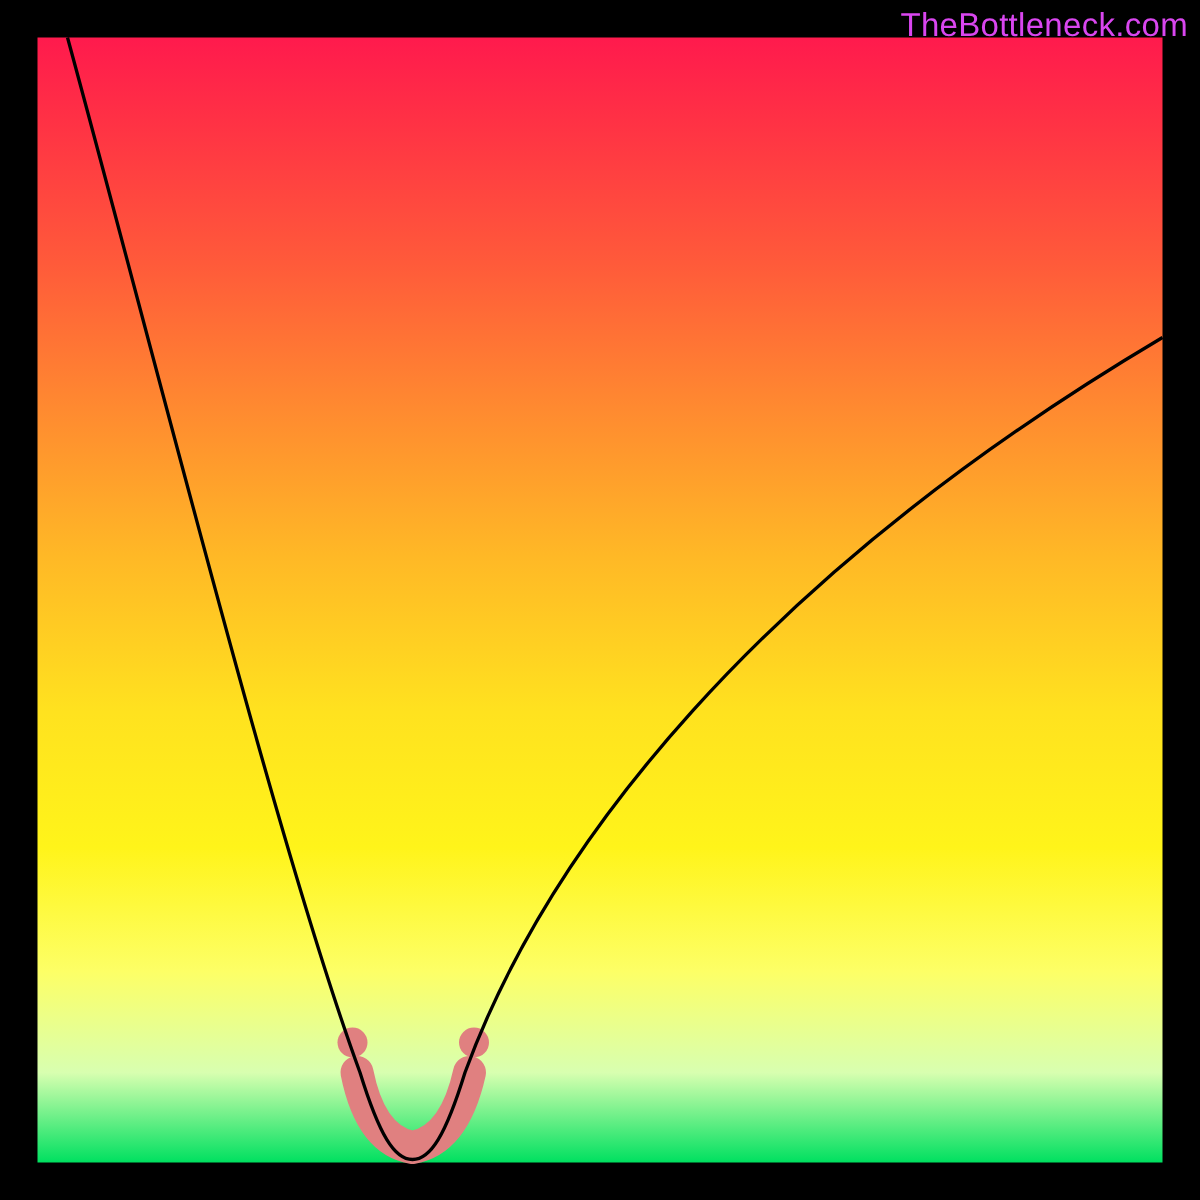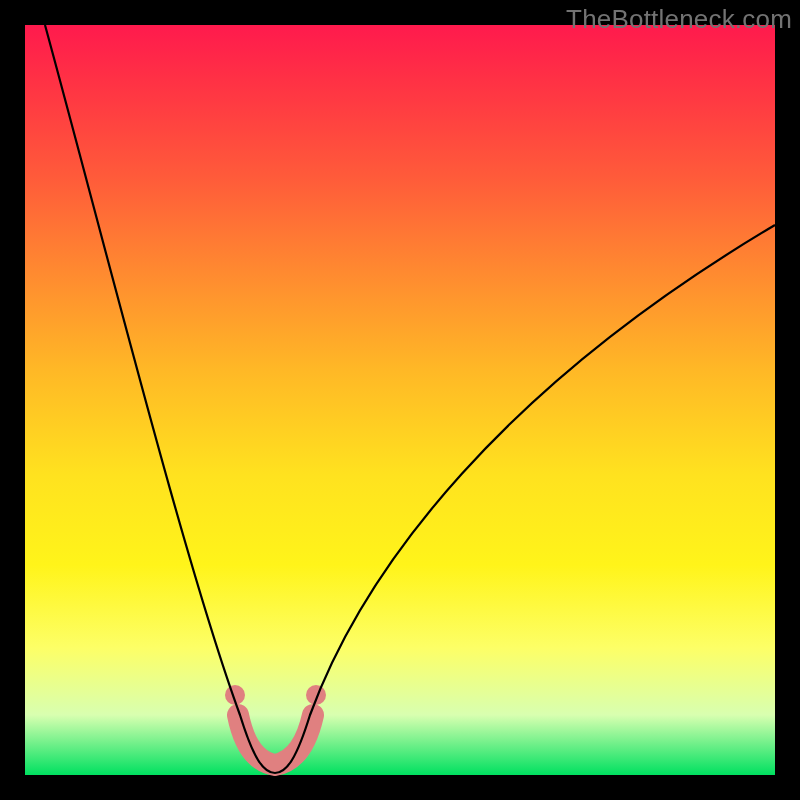--- a/index.html
+++ b/index.html
@@ -26,22 +26,22 @@
       #ffe21f 60%,
       #fff41a 72%,
       #fdff66 83%,
       #d8ffb0 92%,
       #00e060 100%);
   }
   .watermark {
     position: absolute;
     top: 4px;
     right: 8px;
-    color: #737373;
-    font-size: 26px;
+    color: #d946ef;
+    font-size: 22px;
     font-weight: 500;
     letter-spacing: 0.2px;
   }
   svg.curve-layer {
     position: absolute;
     left: 0; top: 0;
     width: 750px;
     height: 750px;
     overflow: visible;
   }

